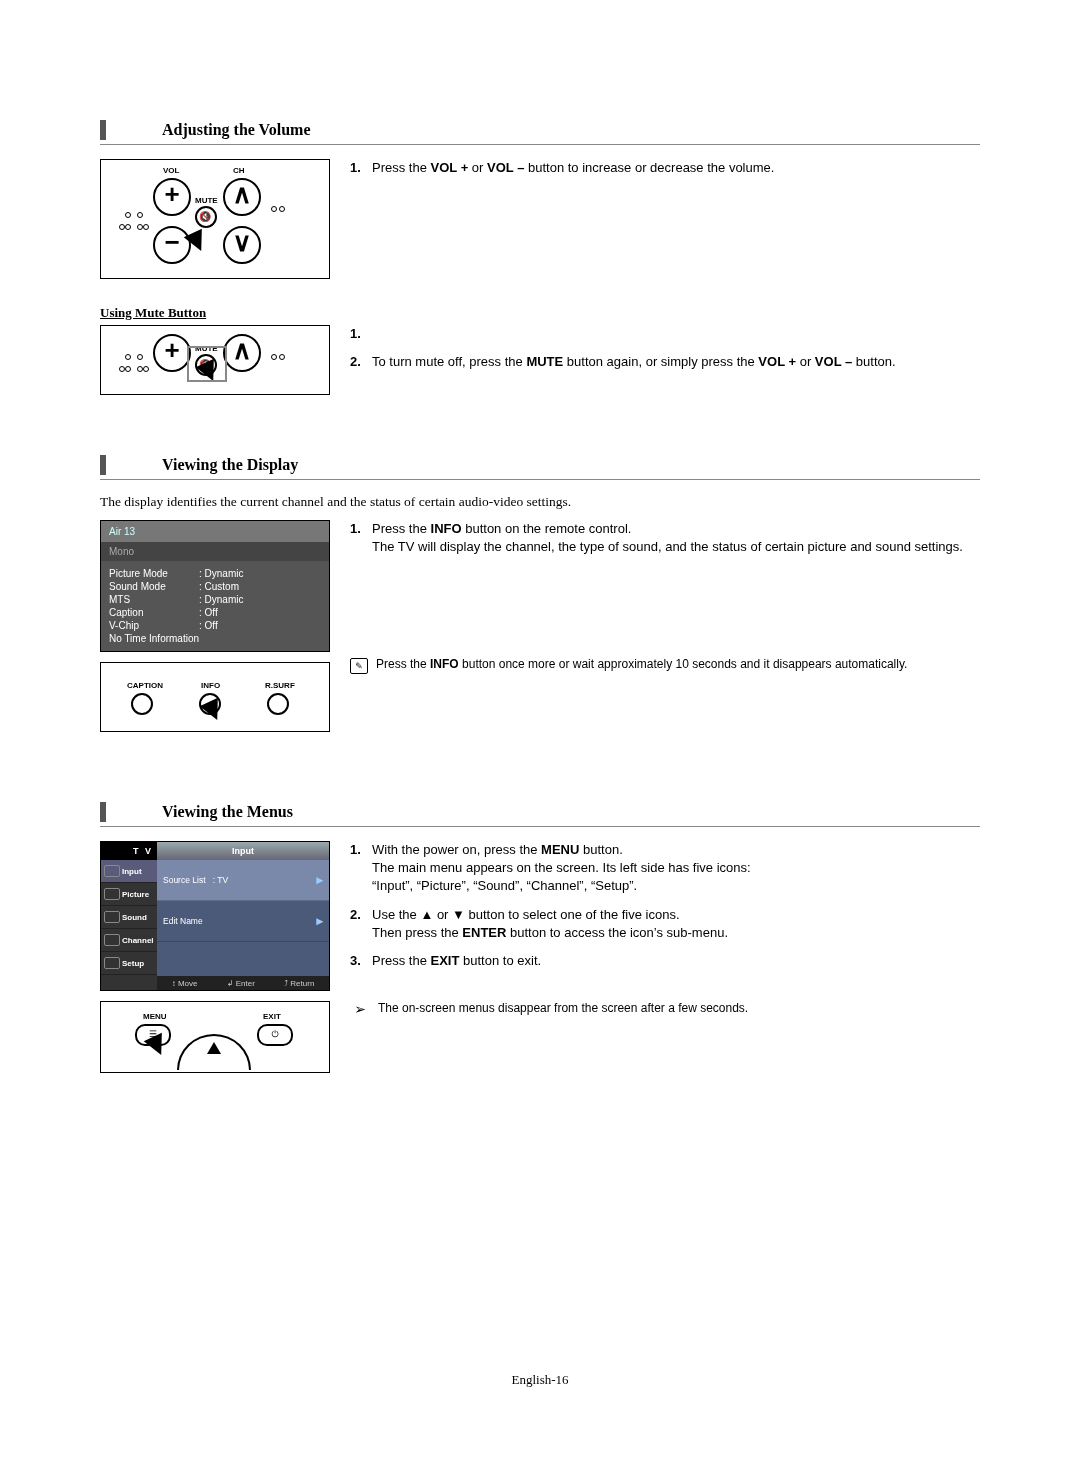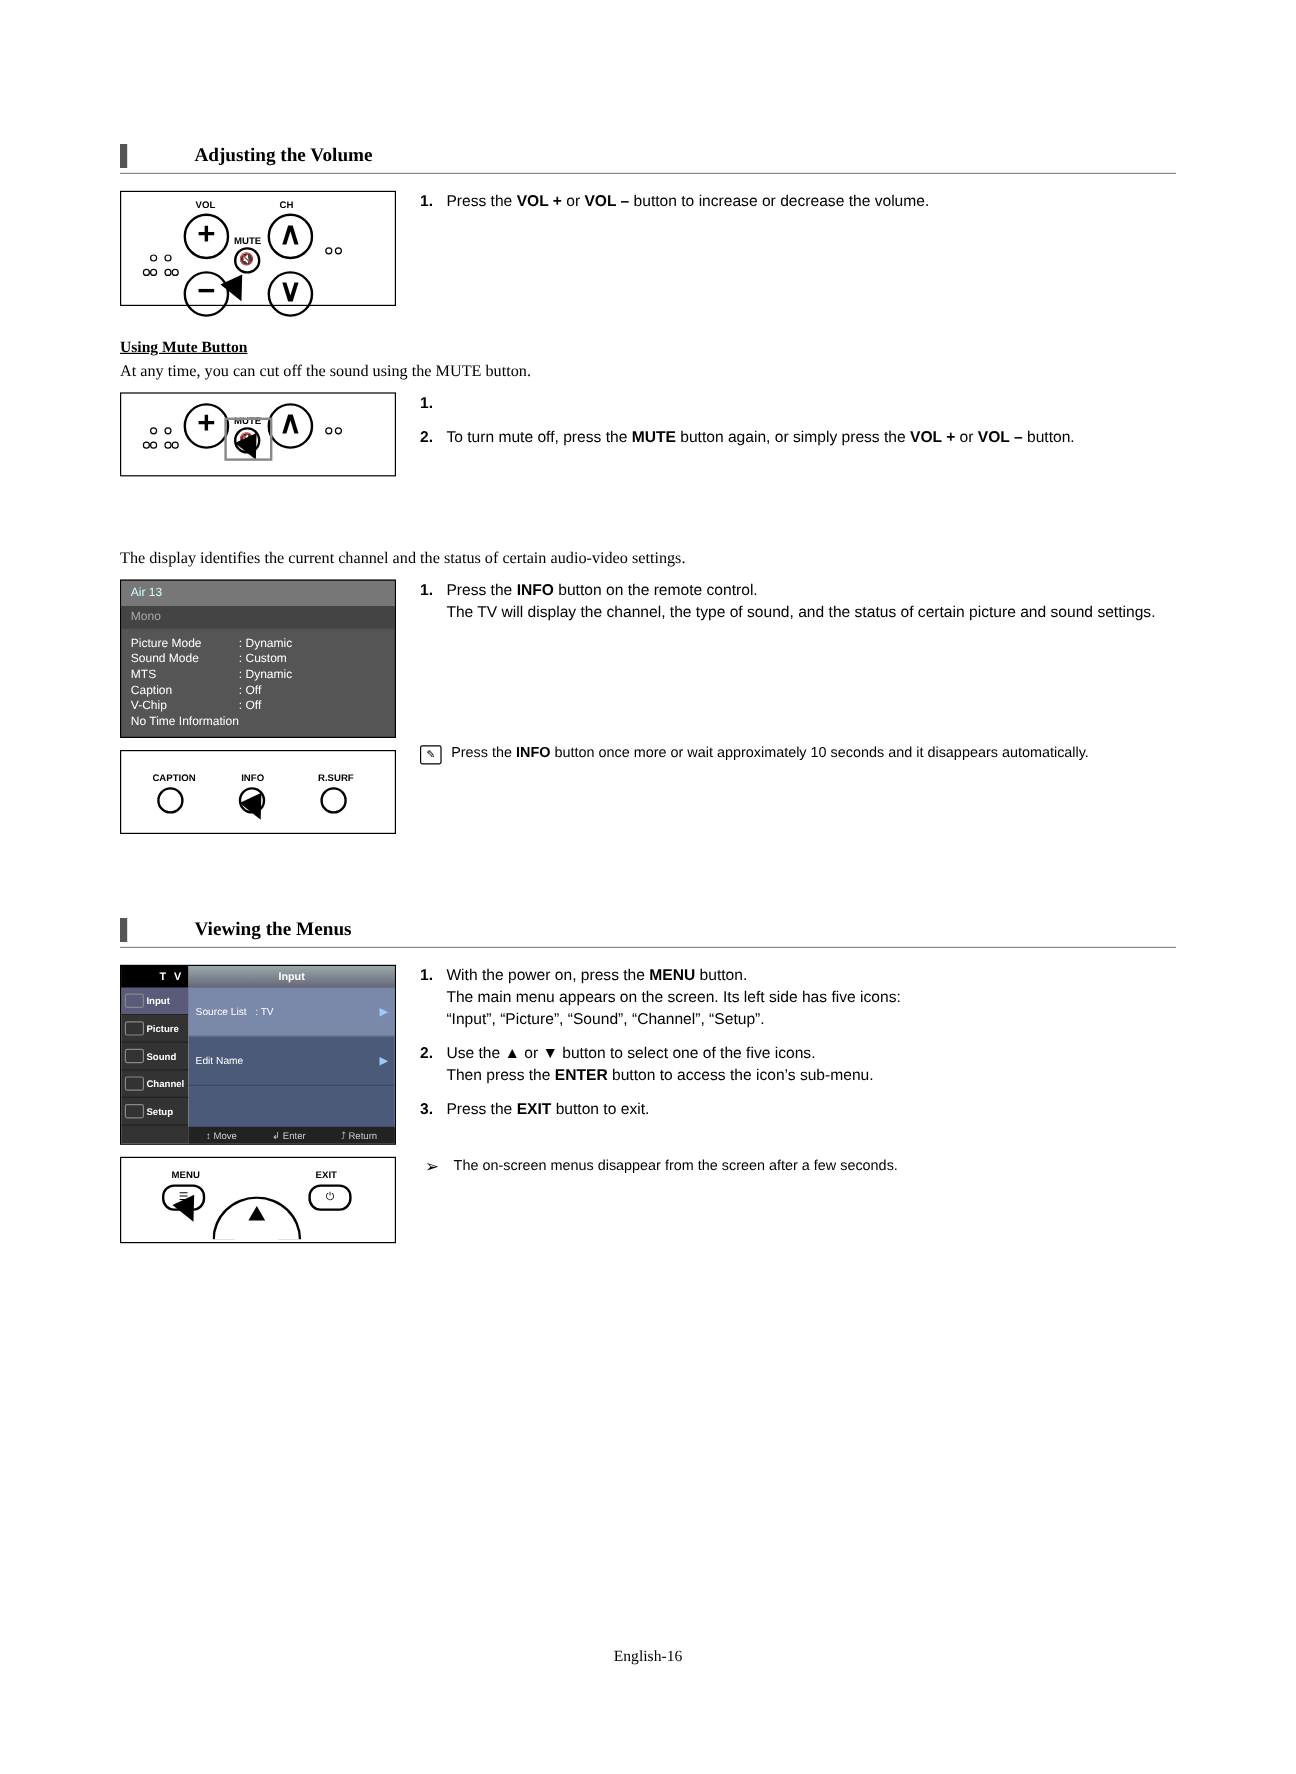--- a/index.html
+++ b/index.html
@@ -65,21 +65,21 @@
   }
   .illus-box {
     border: 1px solid #000;
     background: #fff;
     position: relative;
     margin-bottom: 10px;
     padding: 6px;
     box-sizing: border-box;
   }
   
-  .remote1 { height: 96px; }
+  .remote1 { height: 120px; }
   .remote2 { height: 70px; }
   
   ol.steps {
     list-style: none;
     padding: 0;
     margin: 0;
   }
   ol.steps > li {
     display: flex;
     margin-bottom: 10px;
@@ -283,21 +283,20 @@
             <span class="num">1.</span>
             <span>
               <span>Press the </span><b>VOL +</b><span> or </span><b>VOL –</b><span> button to increase or decrease the volume.</span>
             </span>
           </li>
         </ol>
       </div>
     </div>
 
     <div class="subsection-title">Using Mute Button</div>
-    <div class="intro-text">At any time, you can cut off the sound using the MUTE button.</div>
     <div class="row">
       <div class="illus-col">
         <div class="illus-box remote2">
           <div class="remote-grid">
             <span class="btn-circle btn-lg rm-el" style="left:46px; top:2px;">+</span>
             <span class="btn-circle btn-lg rm-el" style="left:116px; top:2px;">∧</span>
             <span class="rm-label" style="left:88px; top:12px;">MUTE</span>
             <span class="btn-circle btn-sm rm-el" style="left:88px; top:22px; font-size:10px; line-height:18px;">🔇</span>
             <span class="btn-circle btn-tiny rm-el" style="left:18px; top:22px;"></span>
             <span class="btn-circle btn-tiny rm-el" style="left:30px; top:22px;"></span>
@@ -322,20 +321,24 @@
             <span>
               <span>To turn mute off, press the </span><b>MUTE</b><span> button again, or simply press the </span><b>VOL +</b><span> or </span><b>VOL –</b><span> button.</span>
             </span>
           </li>
         </ol>
       </div>
     </div>
   </div>
 
   <div class="section" style="margin-top:50px;">
+    <div class="section-head">
+      <div class="section-bar"></div>
+      <div class="section-title">Viewing the Display</div>
+    </div>
     <div class="intro-text">The display identifies the current channel and the status of certain audio-video settings.</div>
     <div class="row">
       <div class="illus-col">
         <div class="osd">
           <div class="osd-title">Air  13</div>
           <div class="osd-sub">Mono</div>
           <div class="osd-body">
             <div class="osd-kv">
                 <span class="k">Picture Mode</span>
                 <span>: Dynamic</span>

